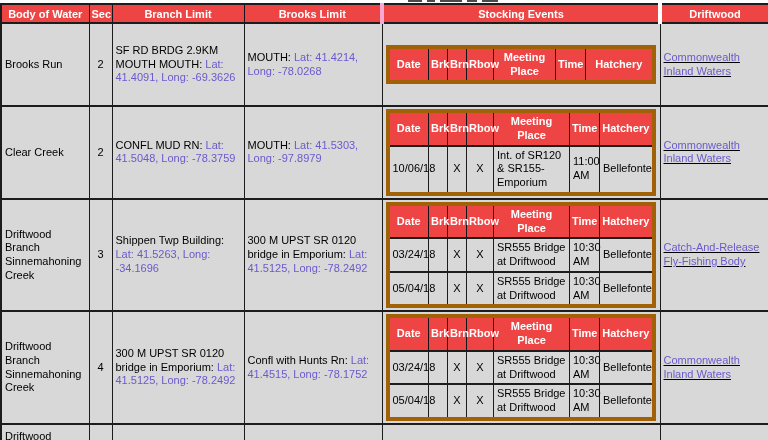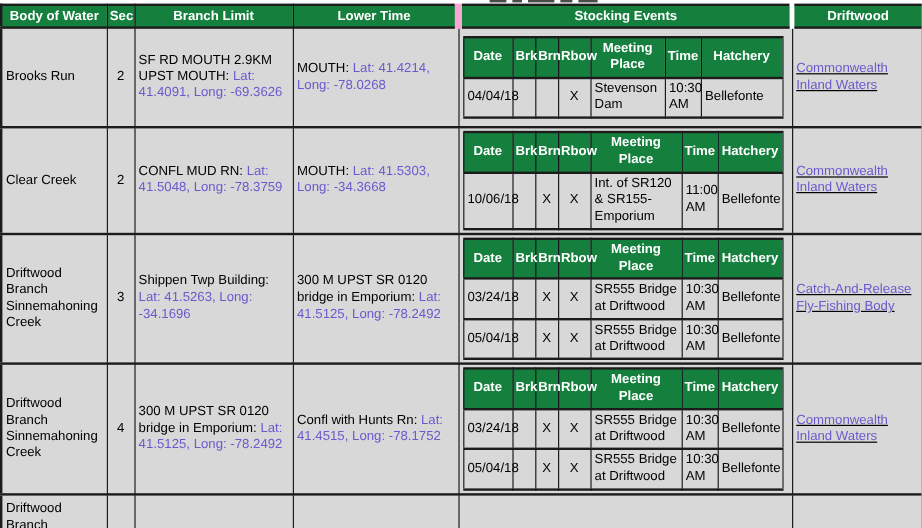--- a/index.html
+++ b/index.html
@@ -14,42 +14,42 @@
 
   table.main {
     border-collapse:collapse; table-layout:fixed; width:768px;
     margin-top:3px; border:2px solid #1c1c1c;
   }
   table.main col.c-water{width:88px} table.main col.c-sec{width:23px}
   table.main col.c-upper{width:132px} table.main col.c-lower{width:138px}
   table.main col.c-events{width:278px} table.main col.c-reg{width:109px}
 
   table.main thead th {
-    background:#15803d; color:#fff; font-weight:bold; font-size:11px;
+    background:#ef4444; color:#fff; font-weight:bold; font-size:11px;
     border:1px solid #14141c; padding:2px 2px; text-align:center; height:13px;
   }
-  table.main thead th.gap { border-left:6px solid #f9a8d4; border-right:4px solid #ffffff; }
+  table.main thead th.gap { border-left:4px solid #f9a8d4; border-right:4px solid #ffffff; }
 
   table.main tbody td {
     background:#d8d8d8; border:1px solid #1c1c1c; vertical-align:middle;
     padding:2px 3px; line-height:1.25;
   }
   table.main tbody tr { border-top:2px solid #1c1c1c; border-bottom:2px solid #1c1c1c; }
   tr.r1{height:83px} tr.r2{height:55px} tr.r3{height:77px}
   tr.r4{height:68px} tr.r5{height:68px}
 
   td.s { text-align:center; }
   td.e { padding:4px 2px 4px 6px; vertical-align:middle; }
   .coords, .reg { color:#6a5acd; cursor:pointer; }
   td.r { padding-left:4px;text-decoration:underline; }
 
   
   table.evt {
     border-collapse:collapse; table-layout:fixed; width:266px;
-    background:#fff; border:1px solid #a16207;
+    background:#fff; border:4px solid #a16207;
   }
   table.evt col.cd{width:41px} table.evt col.ck{width:19px} table.evt col.cb{width:19px}
   table.evt col.cr{width:27px} table.evt col.cm{width:76px} table.evt col.ct{width:30px}
   table.evt col.ch{width:54px}
   table.evt.narrow col.cm{width:62px} table.evt.narrow col.ch{width:68px}
   table.evt th {
     background:#c5c5c5; color:#000; font-weight:bold; font-size:11px;
     border:1px solid #000; padding:1px 1px; text-align:center;
   }
   table.evt td {
@@ -71,31 +71,31 @@
         <col class="c-upper">
         <col class="c-lower">
         <col class="c-events">
         <col class="c-reg">
       </colgroup>
     <thead>
       <tr>
         <th>Body of Water</th>
         <th>Sec</th>
         <th>Branch Limit</th>
-        <th>Lower Time</th>
+        <th>Brooks Limit</th>
         <th class="gap">Stocking Events</th>
         <th>Driftwood</th>
       </tr>
     </thead>
     <tbody>
 
       <tr class="r1">
         <td class="w">Brooks Run</td>
         <td class="s">2</td>
-        <td class="u"><span>SF RD MOUTH 2.9KM UPST MOUTH:</span> <span class="coords">Lat: 41.4091, Long: -69.3626</span></td>
+        <td class="u"><span>SF RD BRDG 2.9KM MOUTH MOUTH:</span> <span class="coords">Lat: 41.4091, Long: -69.3626</span></td>
         <td class="l"><span>MOUTH:</span> <span class="coords">Lat: 41.4214, Long: -78.0268</span></td>
         <td class="e">
           <table class="evt narrow">
             <colgroup>
                 <col class="cd">
                 <col class="ck">
                 <col class="cb">
                 <col class="cr">
                 <col class="cm">
                 <col class="ct">
@@ -106,40 +106,31 @@
               <th>Date</th>
               <th>Brk</th>
               <th>Brn</th>
               <th>Rbow</th>
               <th>Meeting Place</th>
               <th>Time</th>
               <th>Hatchery</th>
             </tr>
               </thead>
             <tbody>
-              <tr>
-                <td>04/04/18</td>
-                <td class="c"></td>
-                <td class="c"></td>
-                <td class="c">X</td>
-                <td>Stevenson Dam</td>
-                <td>10:30 AM</td>
-                <td>Bellefonte</td>
-              </tr>
             </tbody>
           </table>
         </td>
         <td class="r"><span class="reg">Commonwealth Inland Waters</span></td>
       </tr>
 
       <tr class="r2">
         <td class="w">Clear Creek</td>
         <td class="s">2</td>
         <td class="u"><span>CONFL MUD RN:</span> <span class="coords">Lat: 41.5048, Long: -78.3759</span></td>
-        <td class="l"><span>MOUTH:</span> <span class="coords">Lat: 41.5303, Long: -34.3668</span></td>
+        <td class="l"><span>MOUTH:</span> <span class="coords">Lat: 41.5303, Long: -97.8979</span></td>
         <td class="e">
           <table class="evt">
             <colgroup>
                 <col class="cd">
                 <col class="ck">
                 <col class="cb">
                 <col class="cr">
                 <col class="cm">
                 <col class="ct">
                 <col class="ch">

